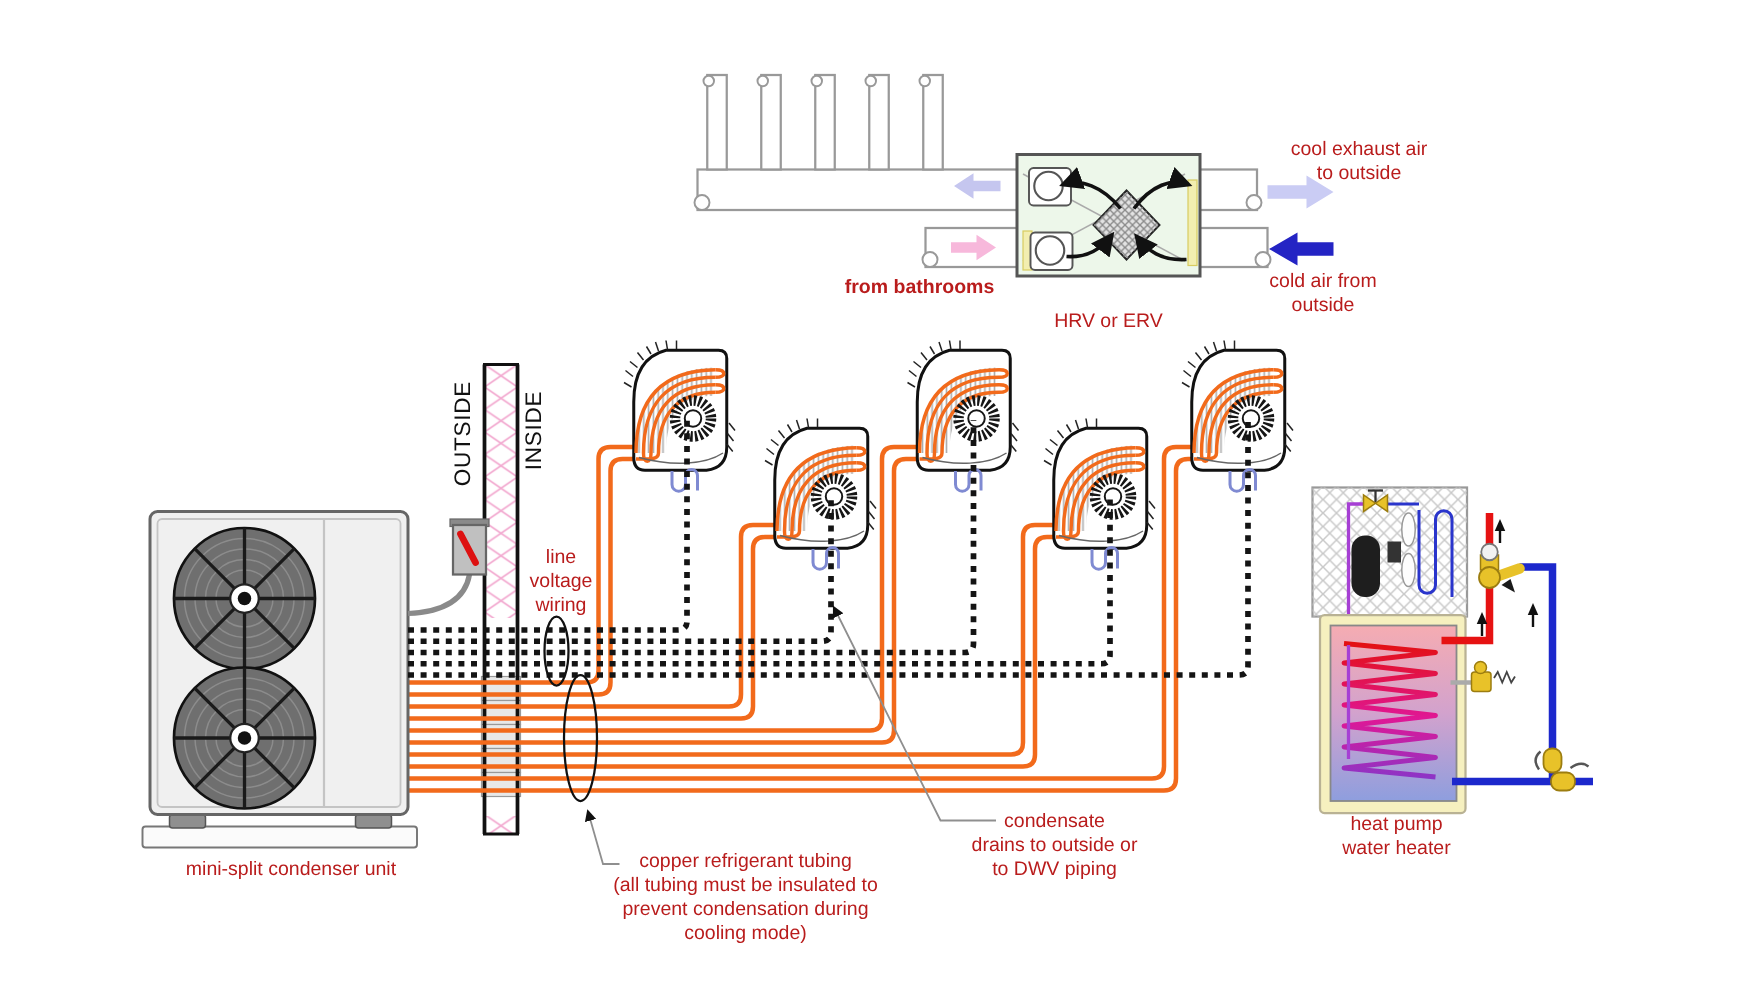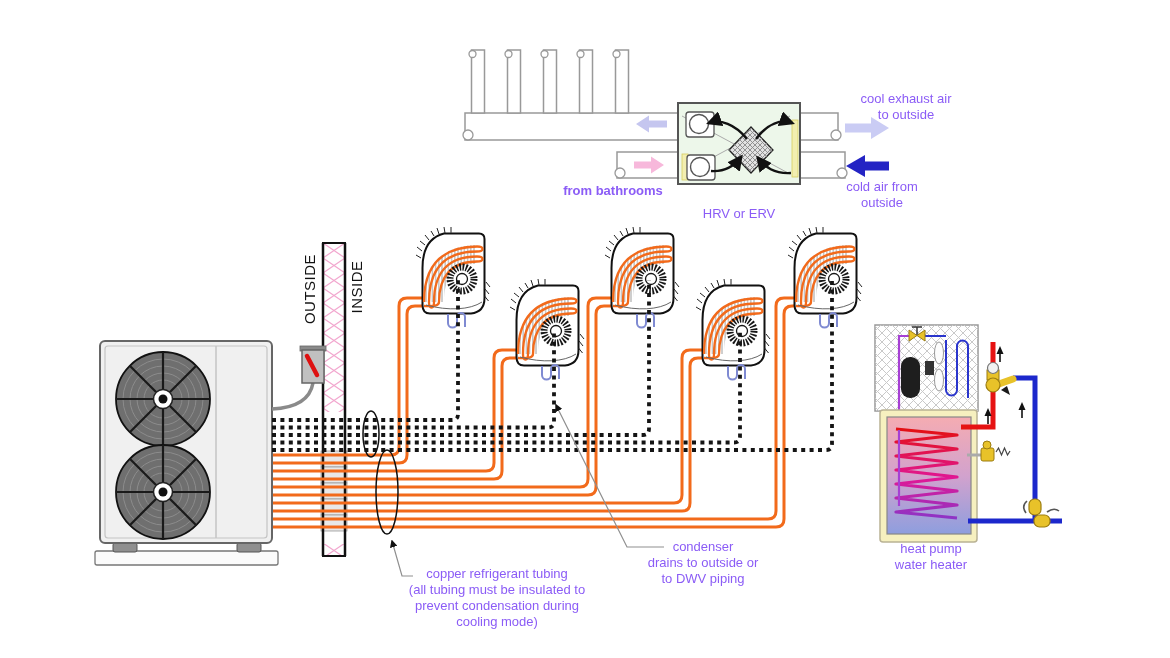--- a/index.html
+++ b/index.html
@@ -1,19 +1,19 @@
 <!DOCTYPE html>
 <html style="--refrigerant_tubing: #f26a1b; --line_voltage_wiring: #141414; --insulation_pink: #f2a8cf; --hrv_cabinet: #edf7ea; --supply_arrow: #c5c6ef; --bathroom_exhaust_arrow: #f7b8db; --exhaust_outside_arrow: #caccf4; --cold_outside_arrow: #2424c4; --condensate_trap: #7f8ad2; --hot_water: #e61212; --cold_water: #1c28cc; --brass_valve: #e8c229; --tank_hot: #f5acb2; --tank_cold: #8e9ede;"><head>
 <meta charset="utf-8">
 <style>
   html,body{margin:0;padding:0;background:#fff;}
   #stage{position:relative;width:1170px;height:658px;background:#fff;overflow:hidden;
          font-family:"Liberation Sans",sans-serif;}
   #stage svg{position:absolute;left:0;top:0;}
-  .lbl{position:absolute;font:13px/1.22 "Liberation Sans",sans-serif;color:#8b5cf6;
+  .lbl{position:absolute;font:13px/1.22 "Liberation Sans",sans-serif;color:#b91c1c;
        text-align:center;white-space:pre-line;}
   .vlbl{position:absolute;font:15px "Liberation Sans",sans-serif;color:#111;letter-spacing:.5px;
         transform:translate(-50%,-50%) rotate(-90deg);white-space:nowrap;}
   #lbl-cassette{left:397px;top:183px;width:120px;}
   #lbl-linevolt{left:334px;top:363px;width:80px;}
   #lbl-bathrooms{left:553px;top:183px;width:120px;font-weight:bold;}
   #lbl-hrv{left:679px;top:189px;width:120px;margin-top:17px;}
   #lbl-coolexhaust{left:836px;top:91px;width:140px;}
   #lbl-coldair{left:812px;top:179px;width:140px;}
   #lbl-condenser{left:94px;top:571px;width:200px;}
@@ -288,30 +288,34 @@
     <g>
       <rect x="1034" y="515" width="16" height="12" rx="5.5" fill="var(--brass_valve)" stroke="#9c7d10" stroke-width="1.2"></rect>
       <path d="M 1047,512 q 7,-5 12,-1" fill="none" stroke="#555" stroke-width="1.6"></path>
     </g>
     <use href="#upArrowSmall" x="1000" y="348"></use>
     <use href="#upArrowSmall" x="988" y="410"></use>
     <use href="#upArrowSmall" x="1022" y="404"></use>
   </g>
 </svg>
 
+<div class="lbl" id="lbl-linevolt">line
+voltage
+wiring</div>
 <div class="lbl" id="lbl-bathrooms">from bathrooms</div>
 <div class="lbl" id="lbl-hrv">HRV or ERV</div>
 <div class="lbl" id="lbl-coolexhaust">cool exhaust air
 to outside</div>
 <div class="lbl" id="lbl-coldair">cold air from
 outside</div>
+<div class="lbl" id="lbl-condenser">mini-split condenser unit</div>
 <div class="lbl" id="lbl-copper">copper refrigerant tubing
 (all tubing must be insulated to
 prevent condensation during
 cooling mode)</div>
-<div class="lbl" id="lbl-condensate">condenser
+<div class="lbl" id="lbl-condensate">condensate
 drains to outside or
 to DWV piping</div>
 <div class="lbl" id="lbl-hpwh">heat pump
 water heater</div>
 <div class="vlbl" id="vlbl-outside">OUTSIDE</div>
 <div class="vlbl" id="vlbl-inside">INSIDE</div>
 </div>
 
 </body></html>

